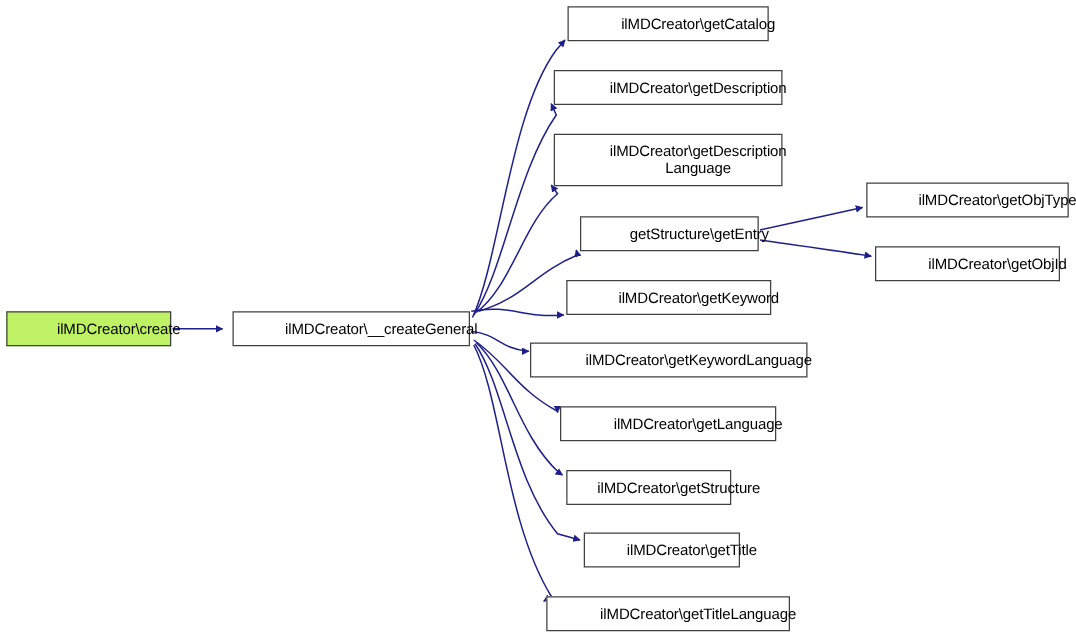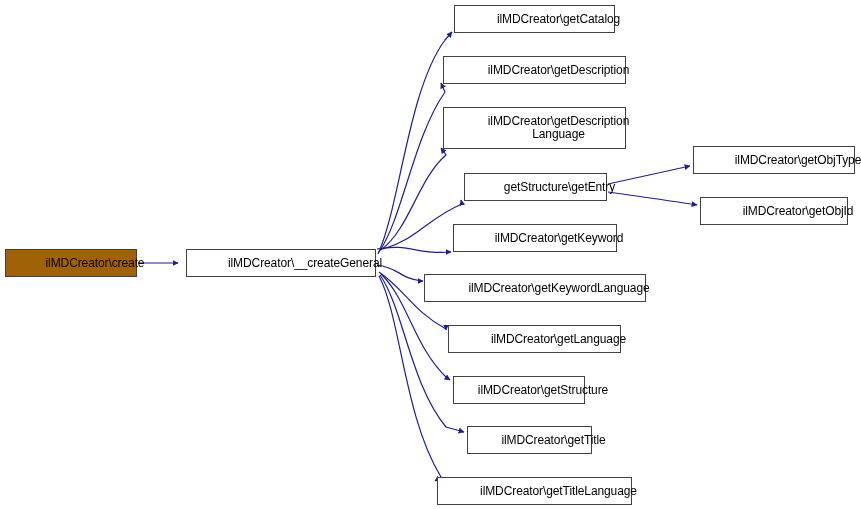--- a/index.html
+++ b/index.html
@@ -32,21 +32,21 @@
     text-align: center;
     color: #000000;
     font-family: "Liberation Sans", sans-serif;
     font-size: 12px;
     line-height: 13px;
     white-space: pre-line;
     letter-spacing: -0.1px;
     padding-left: 48px;
   }
   .node-box.highlight {
-    background: #a16207;
+    background: #bef264;
     text-align: right;
   }
   .node-label {
     display: block;
     padding: 0 2px;
   }
 </style>
 </head>
 <body>
 

